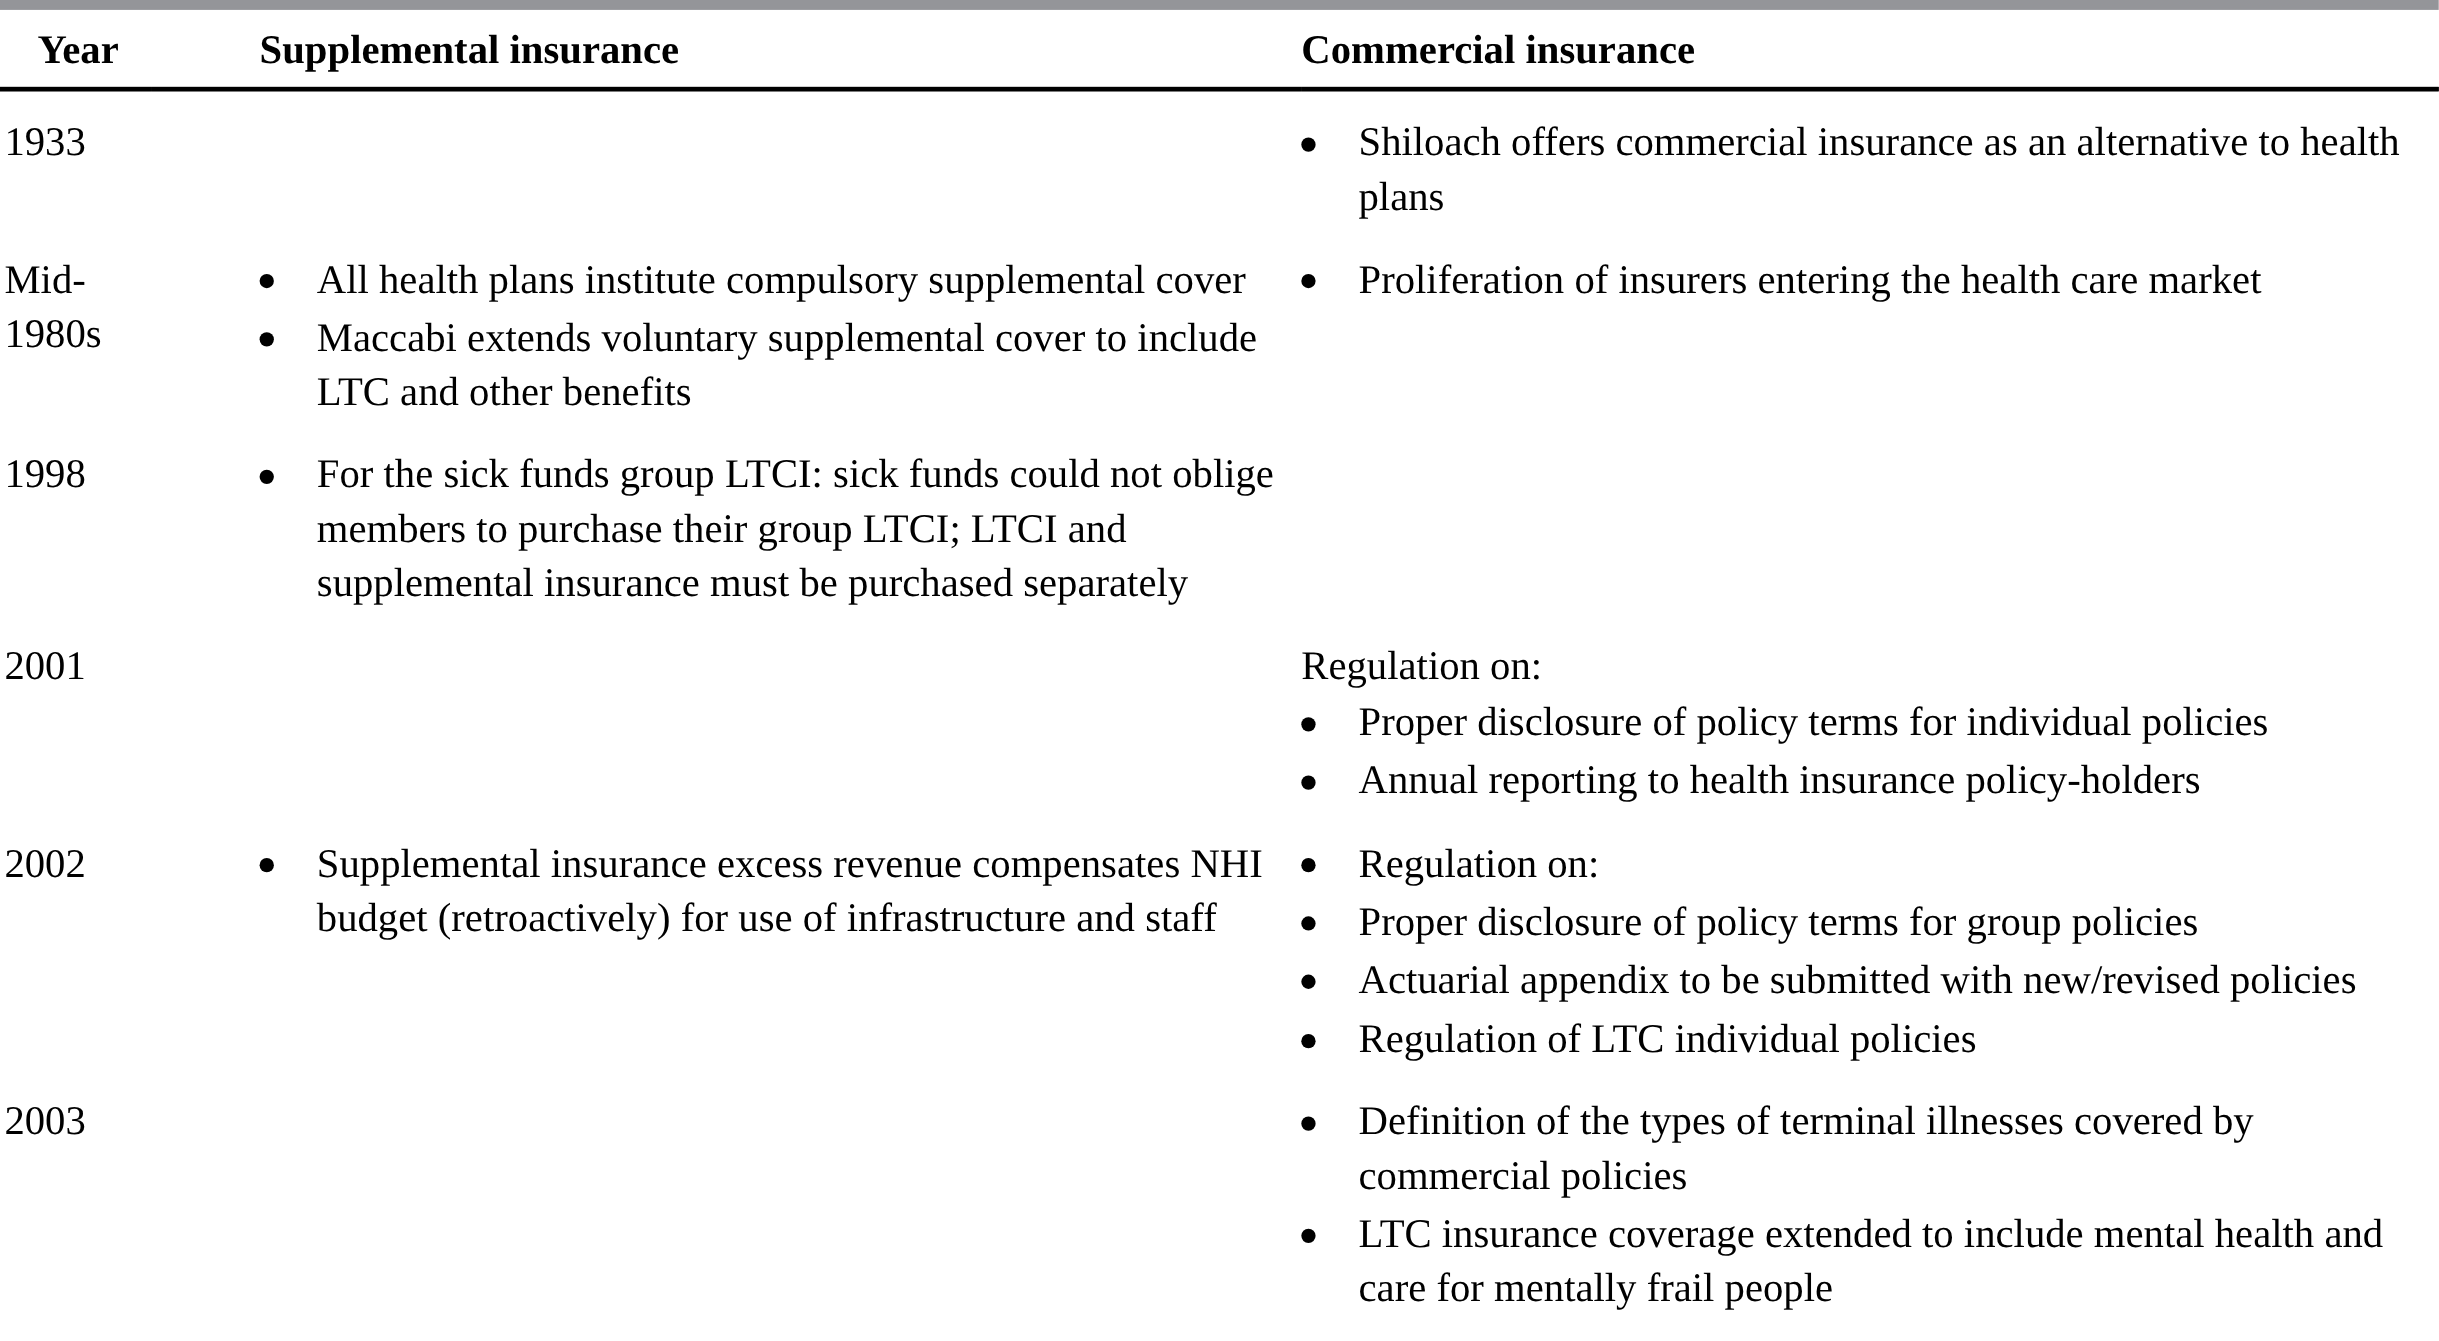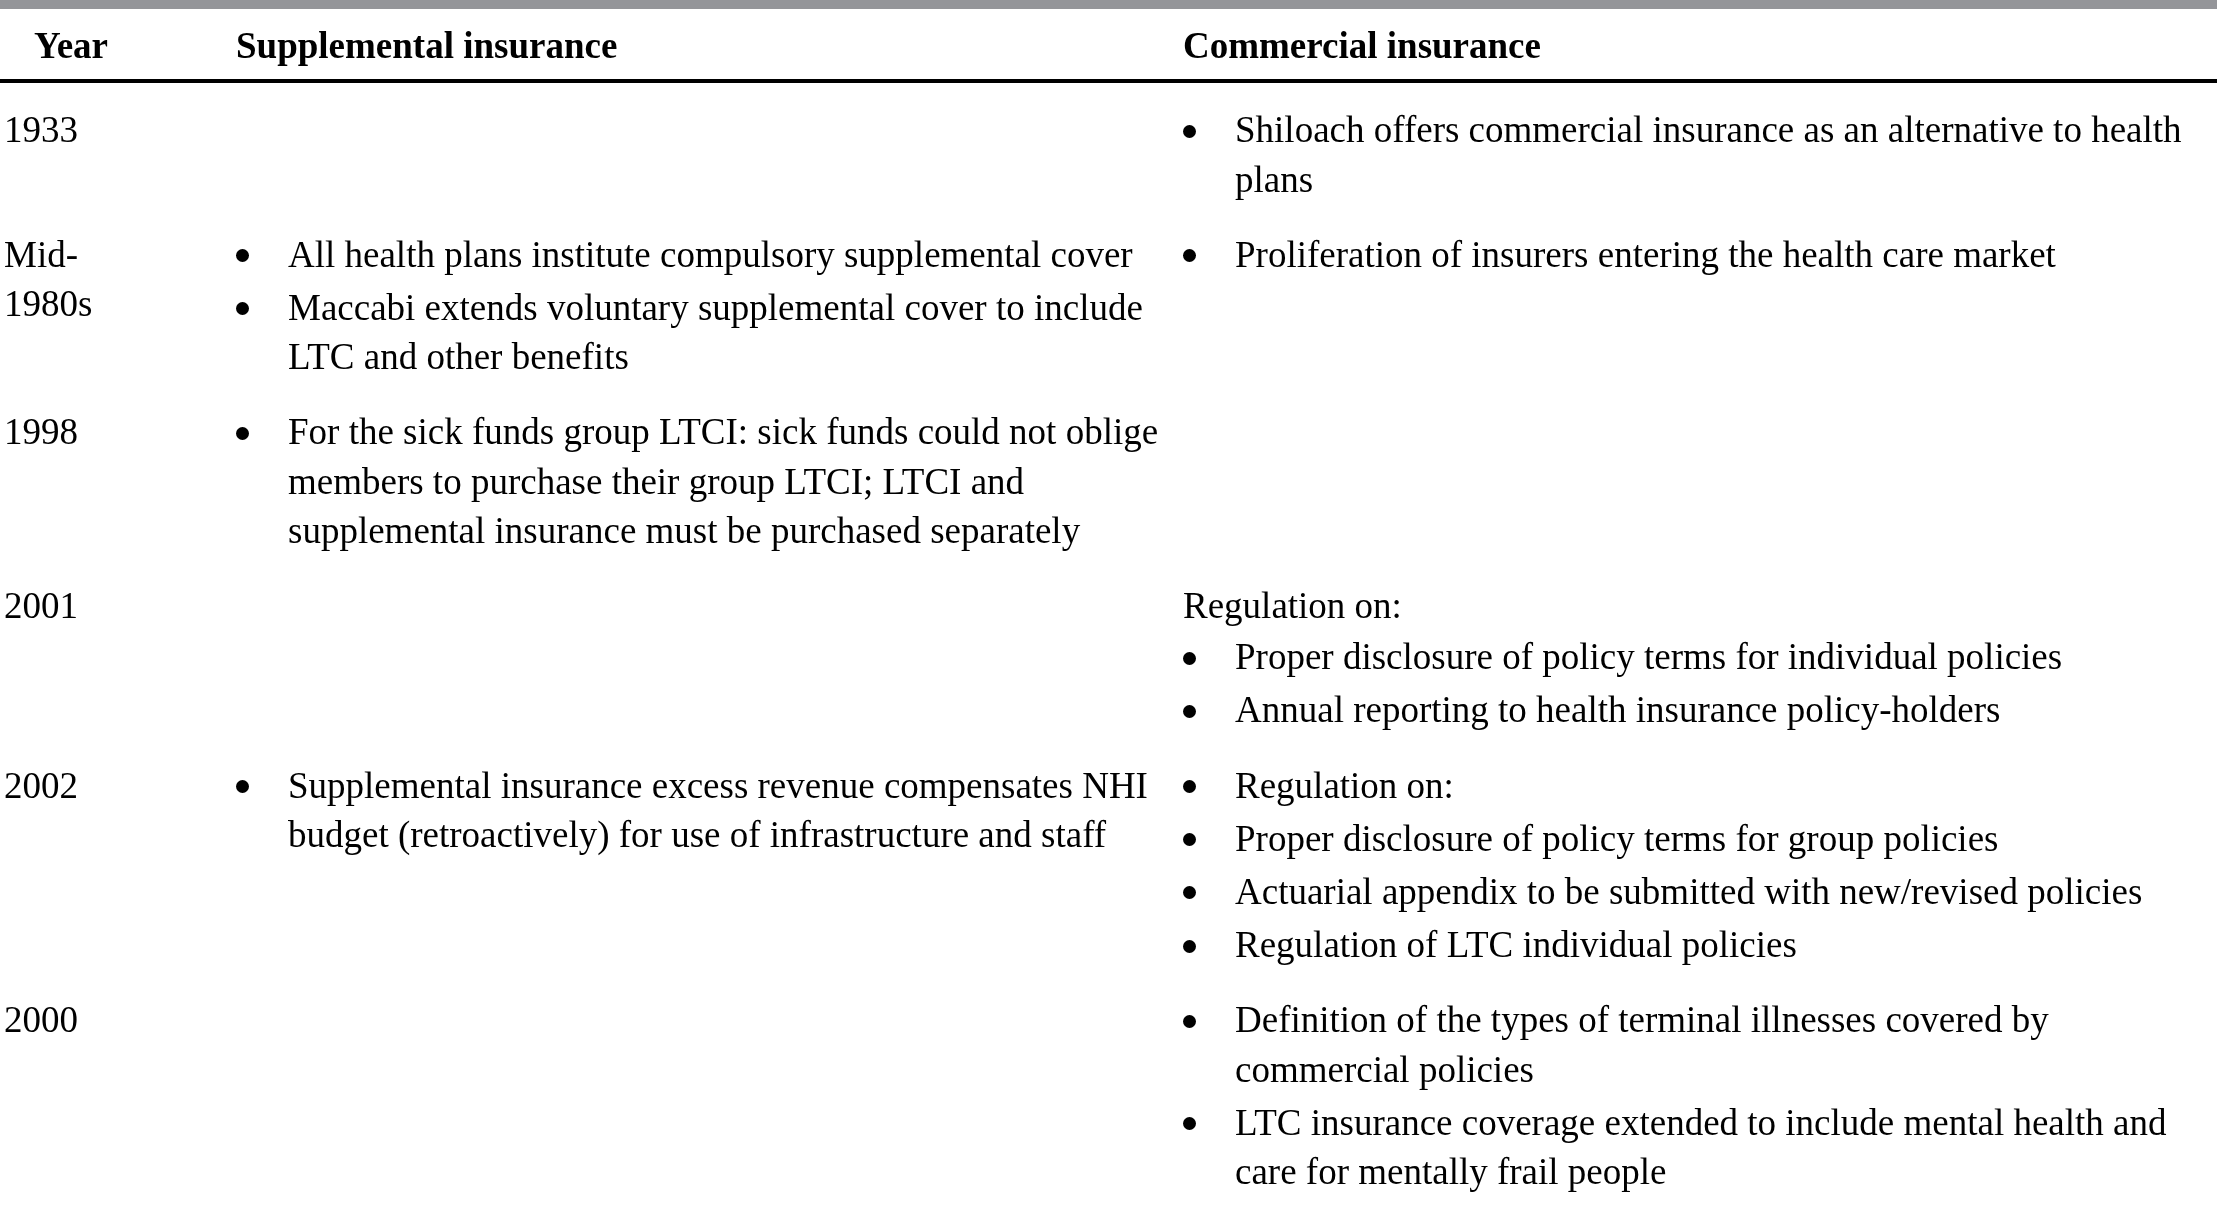--- a/index.html
+++ b/index.html
@@ -172,21 +172,21 @@
           <td class="c-comm">
             <ul class="bullets">
               <li><span class="bullet-dot"></span><span>Regulation on:</span></li>
               <li><span class="bullet-dot"></span><span>Proper disclosure of policy terms for group policies</span></li>
               <li><span class="bullet-dot"></span><span>Actuarial appendix to be submitted with new/revised policies</span></li>
               <li><span class="bullet-dot"></span><span>Regulation of LTC individual policies</span></li>
             </ul>
           </td>
         </tr>
         <tr class="row">
-          <td class="c-year"><span class="year-line">2000</span></td>
+          <td class="c-year"><span class="year-line">2003</span></td>
           <td class="c-supp"></td>
           <td class="c-comm">
             <ul class="bullets">
               <li><span class="bullet-dot"></span><span>Definition of the types of terminal illnesses covered by commercial policies</span></li>
               <li><span class="bullet-dot"></span><span>LTC insurance coverage extended to include mental health and care for mentally frail people</span></li>
             </ul>
           </td>
         </tr>
       </tbody>
   </table>

